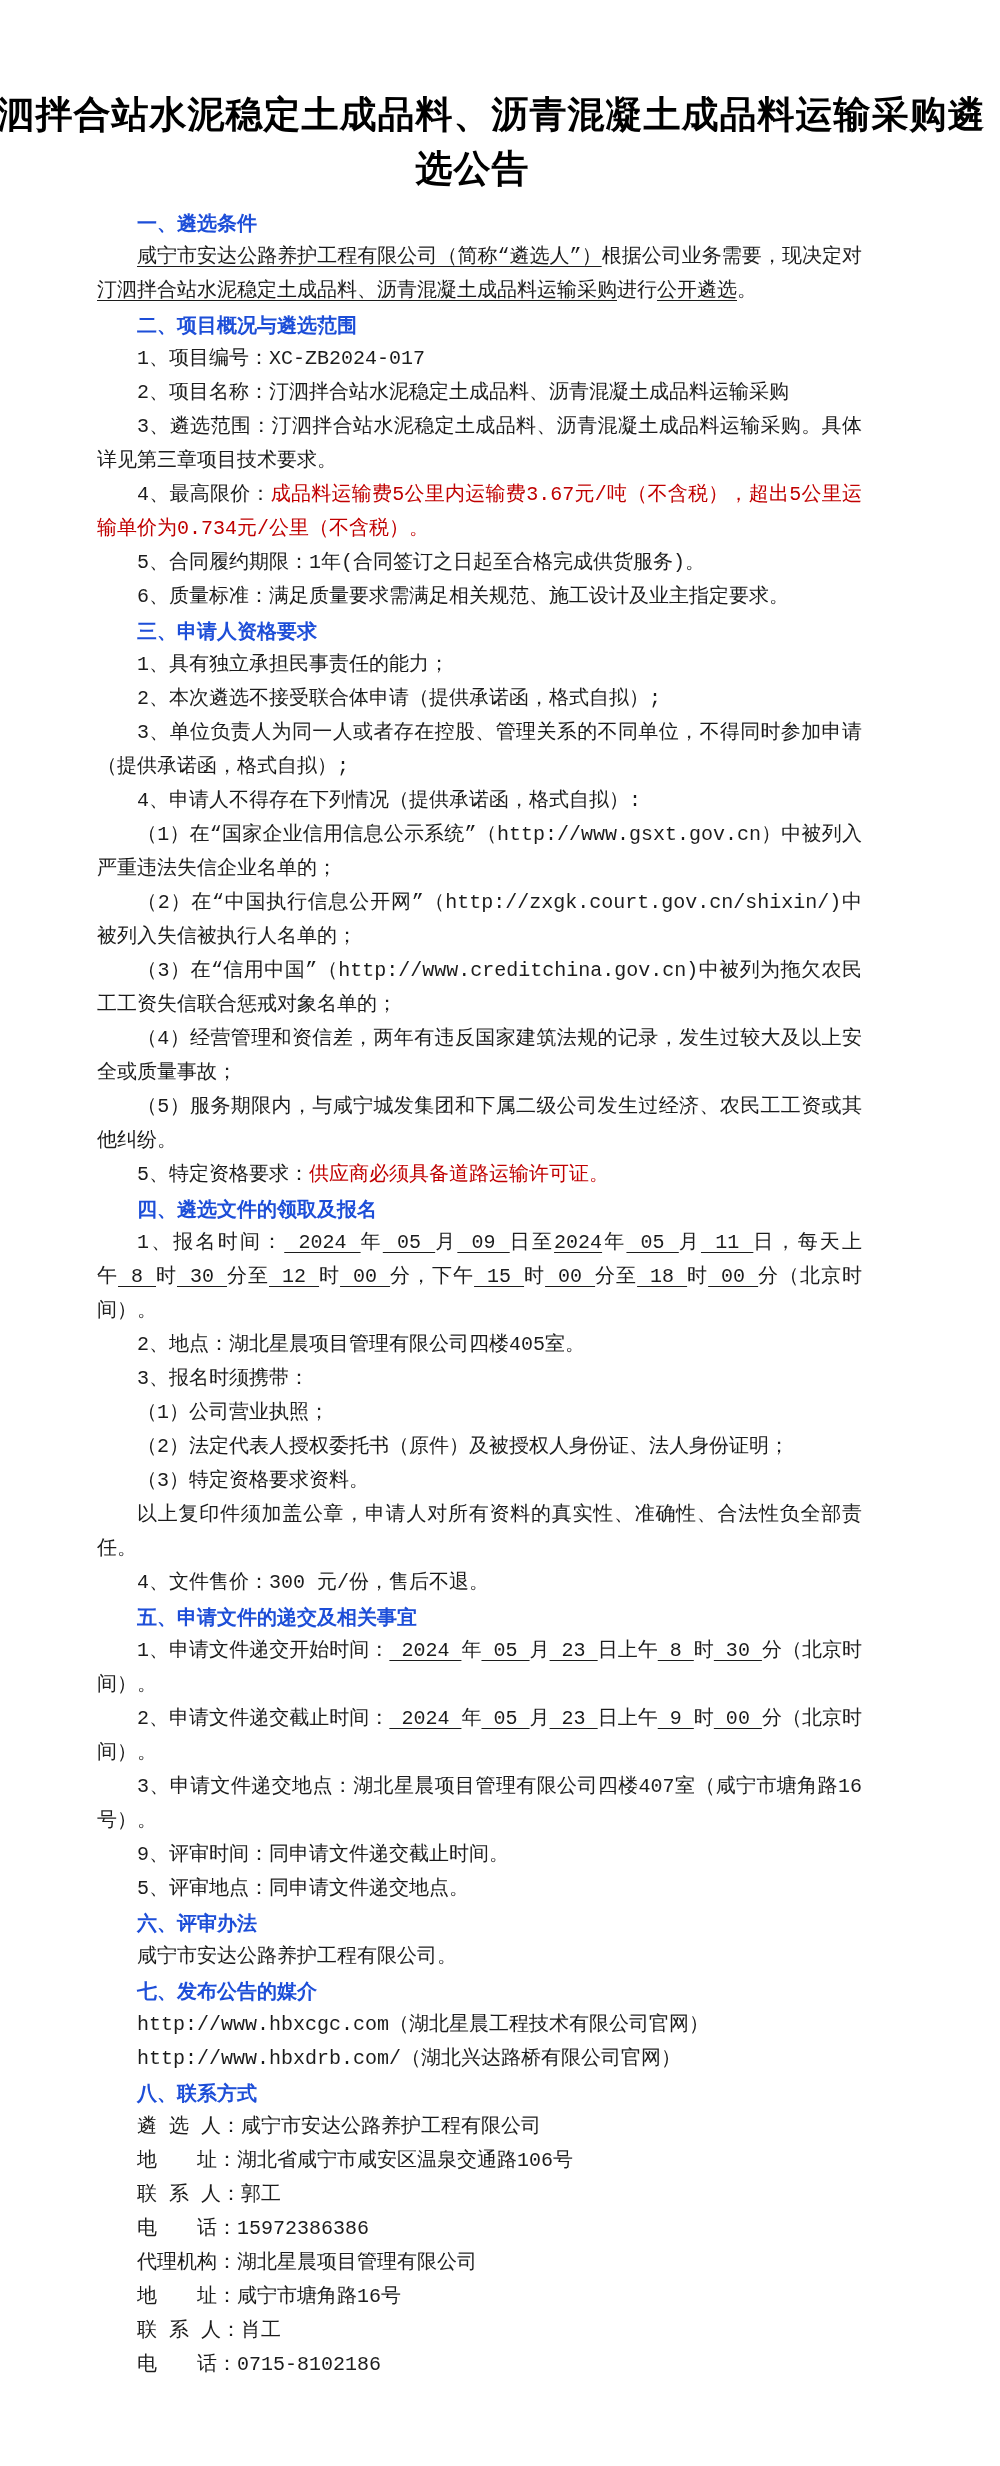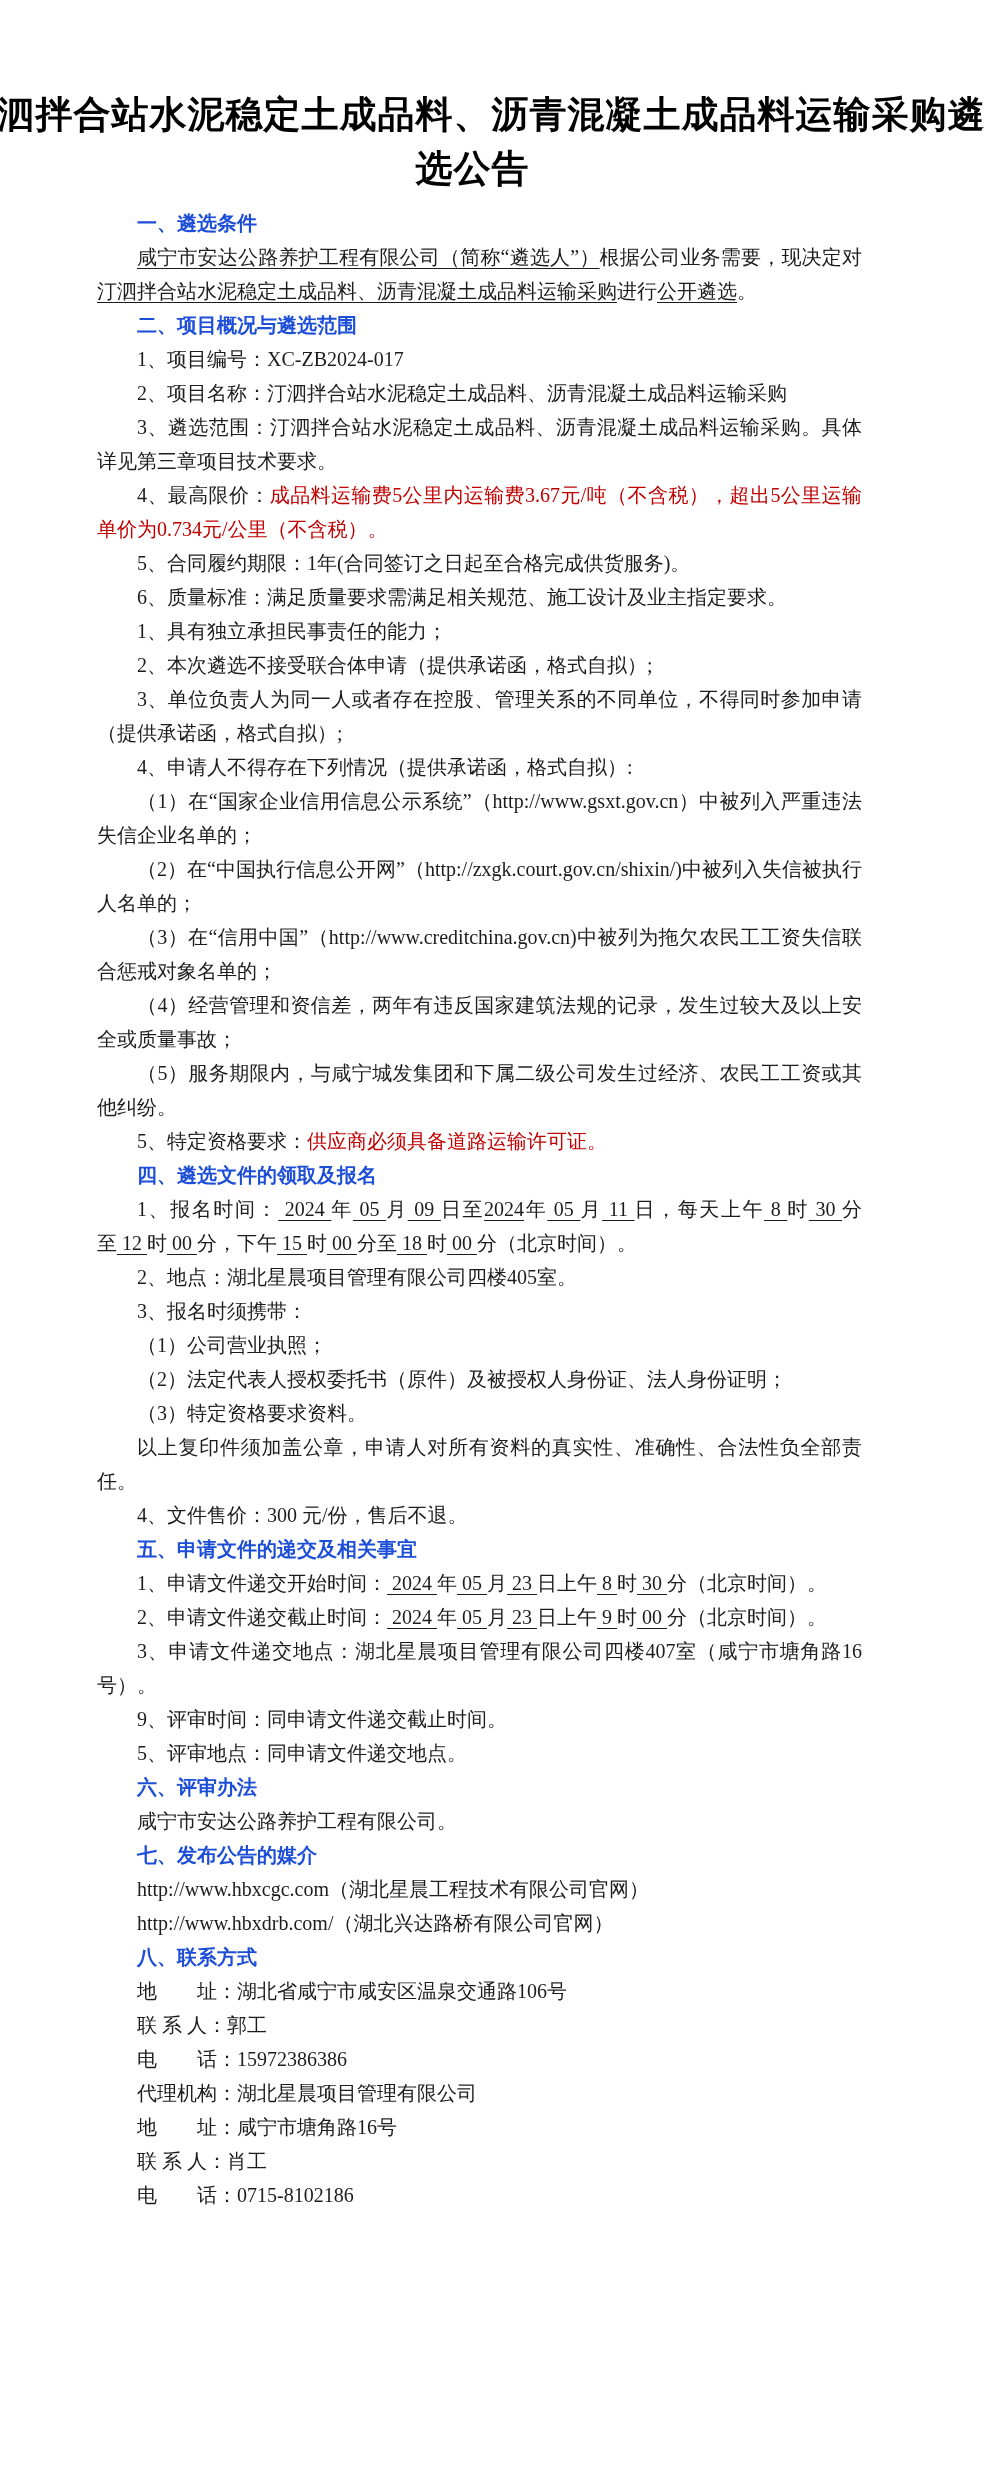--- a/index.html
+++ b/index.html
@@ -21,21 +21,21 @@
     text-align:center;
     color:#000000;
     margin:0 -138px 10px -152px;
   }
   .doc p{
     margin:0;
     font-size:20px;
     line-height:34px;
     text-indent:2em;
     text-align:justify;
-    font-family:Liberation Serif, serif;
+    font-family:Liberation Mono, monospace;
   }
   .doc p.heading{
     font-family:"Liberation Sans","DejaVu Sans",sans-serif;
     font-weight:bold;
     color:#1d4ed8;
   }
   .red{color:#c00000;}
   .u{text-decoration:underline;text-underline-offset:4px;text-decoration-thickness:1px;}
 </style>
 </head>
@@ -46,20 +46,21 @@
   <div class="doc">
       <p class="heading"><span>一、遴选条件</span></p>
       <p class="para"><span class="u">咸宁市安达公路养护工程有限公司（简称“遴选人”）</span><span>根据公司业务需要，现决定对</span><span class="u">汀泗拌合站水泥稳定土成品料、沥青混凝土成品料运输采购</span><span>进行</span><span class="u">公开遴选</span><span>。</span></p>
       <p class="heading"><span>二、项目概况与遴选范围</span></p>
       <p class="para"><span>1、项目编号：XC-ZB2024-017</span></p>
       <p class="para"><span>2、项目名称：汀泗拌合站水泥稳定土成品料、沥青混凝土成品料运输采购</span></p>
       <p class="para"><span>3、遴选范围：汀泗拌合站水泥稳定土成品料、沥青混凝土成品料运输采购。具体详见第三章项目技术要求。</span></p>
       <p class="para"><span>4、最高限价：</span><span class="red">成品料运输费5公里内运输费3.67元/吨（不含税），超出5公里运输单价为0.734元/公里（不含税）。</span></p>
       <p class="para"><span>5、合同履约期限：1年(合同签订之日起至合格完成供货服务)。</span></p>
       <p class="para"><span>6、质量标准：满足质量要求需满足相关规范、施工设计及业主指定要求。</span></p>
+      <p class="heading"><span>三、申请人资格要求</span></p>
       <p class="para"><span>1、具有独立承担民事责任的能力；</span></p>
       <p class="para"><span>2、本次遴选不接受联合体申请（提供承诺函，格式自拟）;</span></p>
       <p class="para"><span>3、单位负责人为同一人或者存在控股、管理关系的不同单位，不得同时参加申请（提供承诺函，格式自拟）;</span></p>
       <p class="para"><span>4、申请人不得存在下列情况（提供承诺函，格式自拟）:</span></p>
       <p class="para"><span>（1）在“国家企业信用信息公示系统”（http://www.gsxt.gov.cn）中被列入严重违法失信企业名单的；</span></p>
       <p class="para"><span>（2）在“中国执行信息公开网”（http://zxgk.court.gov.cn/shixin/)中被列入失信被执行人名单的；</span></p>
       <p class="para"><span>（3）在“信用中国”（http://www.creditchina.gov.cn)中被列为拖欠农民工工资失信联合惩戒对象名单的；</span></p>
       <p class="para"><span>（4）经营管理和资信差，两年有违反国家建筑法规的记录，发生过较大及以上安全或质量事故；</span></p>
       <p class="para"><span>（5）服务期限内，与咸宁城发集团和下属二级公司发生过经济、农民工工资或其他纠纷。</span></p>
       <p class="para"><span>5、特定资格要求：</span><span class="red">供应商必须具备道路运输许可证。</span></p>
@@ -77,20 +78,21 @@
       <p class="para"><span>2、申请文件递交截止时间：</span><span class="u">&nbsp;2024&nbsp;</span><span>年</span><span class="u">&nbsp;05&nbsp;</span><span>月</span><span class="u">&nbsp;23&nbsp;</span><span>日上午</span><span class="u">&nbsp;9&nbsp;</span><span>时</span><span class="u">&nbsp;00&nbsp;</span><span>分（北京时间）。</span></p>
       <p class="para"><span>3、申请文件递交地点：湖北星晨项目管理有限公司四楼407室（咸宁市塘角路16号）。</span></p>
       <p class="para"><span>9、评审时间：同申请文件递交截止时间。</span></p>
       <p class="para"><span>5、评审地点：同申请文件递交地点。</span></p>
       <p class="heading"><span>六、评审办法</span></p>
       <p class="para"><span>咸宁市安达公路养护工程有限公司。</span></p>
       <p class="heading"><span>七、发布公告的媒介</span></p>
       <p class="para"><span>http://www.hbxcgc.com（湖北星晨工程技术有限公司官网）</span></p>
       <p class="para"><span>http://www.hbxdrb.com/（湖北兴达路桥有限公司官网）</span></p>
       <p class="heading"><span>八、联系方式</span></p>
+      <p class="para"><span>遴 选 人：咸宁市安达公路养护工程有限公司</span></p>
       <p class="para"><span>地　　址：湖北省咸宁市咸安区温泉交通路106号</span></p>
       <p class="para"><span>联 系 人：郭工</span></p>
       <p class="para"><span>电　　话：15972386386</span></p>
       <p class="para"><span>代理机构：湖北星晨项目管理有限公司</span></p>
       <p class="para"><span>地　　址：咸宁市塘角路16号</span></p>
       <p class="para"><span>联 系 人：肖工</span></p>
       <p class="para"><span>电　　话：0715-8102186</span></p>
     </div>
 </div>
 

